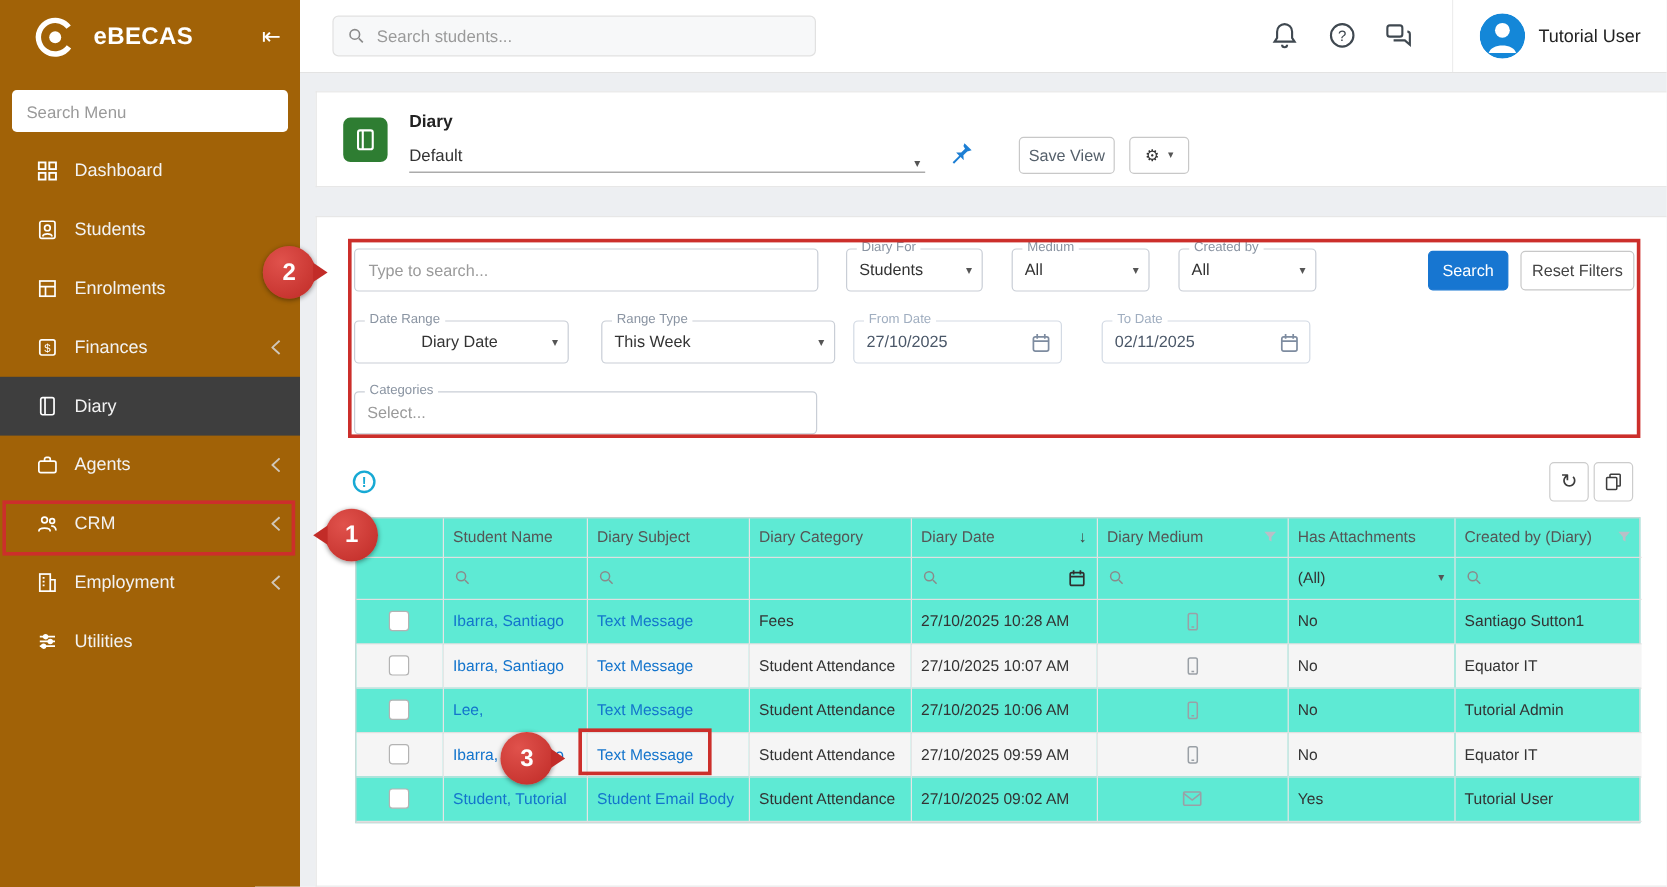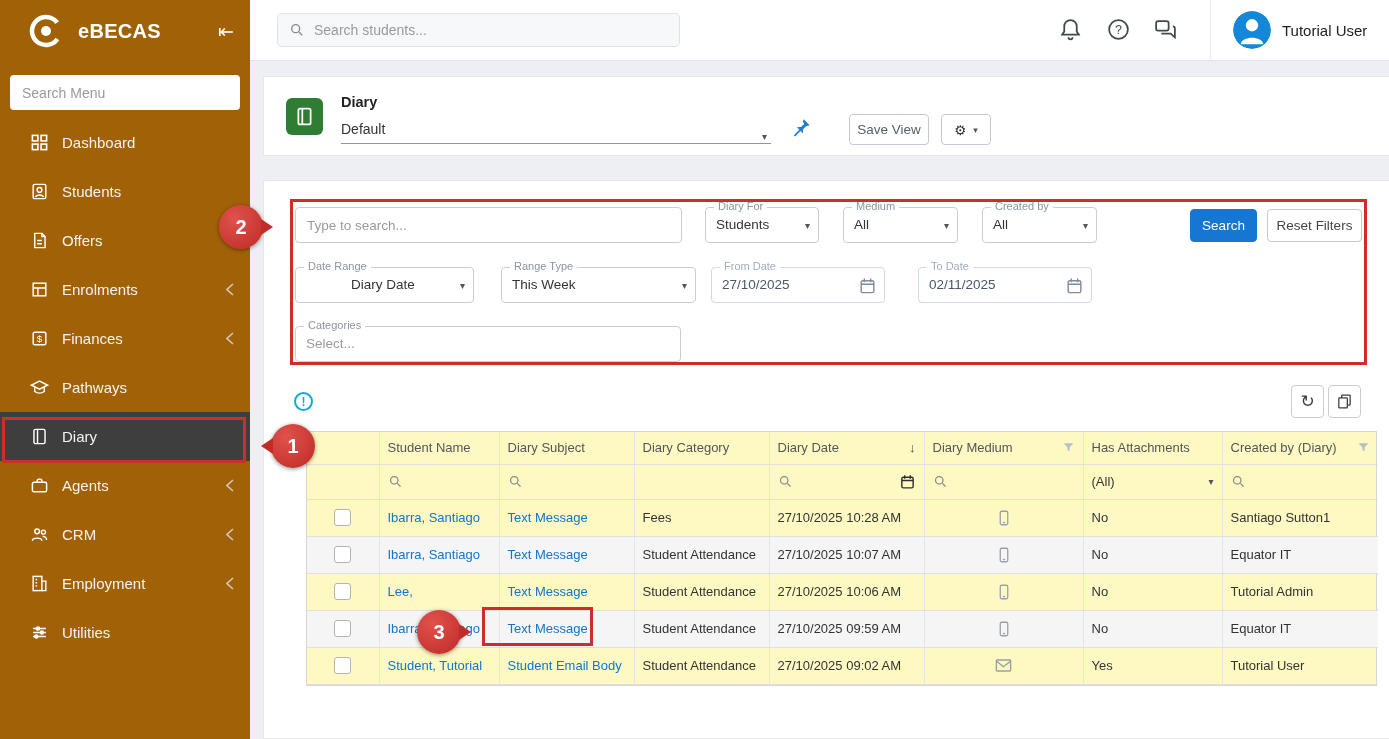--- a/index.html
+++ b/index.html
@@ -64,21 +64,21 @@
 
   .search-btn { position:absolute; left:926px; top:28px; width:67px; height:33px; background:#1776d1; border:1px solid #1776d1; border-radius:4px; color:#fff; font-size:13.5px; display:flex; align-items:center; justify-content:center; cursor:pointer; }
   .reset-btn { position:absolute; left:1003px; top:28px; width:95px; height:33px; color:#444; }
 
   .info-icon { position:absolute; left:30px; top:211px; width:19px; height:19px; border:2px solid #17a9d4; border-radius:50%; color:#17a9d4; font-size:12px; font-weight:bold; display:flex; align-items:center; justify-content:center; cursor:pointer; }
   .icon-btn { position:absolute; top:204px; width:33px; height:33px; border:1px solid #ccc; border-radius:4px; background:#fff; display:flex; align-items:center; justify-content:center; cursor:pointer; font-size:17px; color:#3c3c3c; }
   .refresh-btn { left:1027px; }
   .copy-btn { left:1064px; }
 
   
-  .grid { position:absolute; left:42px; top:250px; width:1071px; border:1px solid #d6d6d6; background:#fef9c3; }
+  .grid { position:absolute; left:32px; top:250px; width:1071px; border:1px solid #d6d6d6; background:#5eead4; }
   table { width:100%; border-collapse:collapse; table-layout:fixed; }
   th, td { border-right:1px solid #e5e5e5; border-bottom:1px solid #e0e0e0; overflow:hidden; white-space:nowrap; }
   th:last-child, td:last-child { border-right:none; }
   .hrow th { height:32px; font-size:13px; font-weight:normal; color:#555; text-align:left; padding:0 8px; }
   .hcell { display:flex; align-items:center; justify-content:space-between; gap:4px; }
   .sort-arrow { font-size:13px; color:#444; }
   .frow td { height:35px; padding:0 8px; }
   .fcell { display:flex; align-items:center; justify-content:space-between; }
   .allsel { font-size:13px; color:#333; }
   .fcaret { font-size:10px; color:#555; }
@@ -137,30 +137,20 @@
             <rect x="4" y="3" width="16" height="18" rx="2"></rect>
             <circle cx="12" cy="10" r="3"></circle>
             <path d="M7 19c1-3.5 9-3.5 10 0"></path>
           </svg>
         </span>
       <span>Students</span>
     </div>
     <div class="nav-item">
       <span class="nav-icon">
           <svg viewBox="0 0 24 24" width="19" height="19" fill="none" stroke="#fff" stroke-width="1.8">
-            <path d="M6 3h9l4 4v14H6z"></path>
-            <path d="M15 3v4h4"></path>
-            <path d="M9 12h6M9 16h6"></path>
-          </svg>
-        </span>
-      <span>Offers</span>
-    </div>
-    <div class="nav-item">
-      <span class="nav-icon">
-          <svg viewBox="0 0 24 24" width="19" height="19" fill="none" stroke="#fff" stroke-width="1.8">
             <rect x="4" y="4" width="16" height="16"></rect>
             <path d="M4 10h16M10 10v10"></path>
           </svg>
         </span>
       <span>Enrolments</span>
       <span class="chev">
           <svg width="8" height="13" viewBox="0 0 8 13" fill="none" stroke="#d9d9d9" stroke-width="1.6">
             <path d="M7 1 1 6.5 7 12"></path>
           </svg>
         </span>
@@ -171,29 +161,20 @@
             <rect x="4" y="4" width="16" height="16" rx="2"></rect>
             <text x="12" y="16.5" text-anchor="middle" font-size="12" fill="#fff" stroke="none" font-family="sans-serif">$</text>
           </svg>
         </span>
       <span>Finances</span>
       <span class="chev">
           <svg width="8" height="13" viewBox="0 0 8 13" fill="none" stroke="#d9d9d9" stroke-width="1.6">
             <path d="M7 1 1 6.5 7 12"></path>
           </svg>
         </span>
-    </div>
-    <div class="nav-item">
-      <span class="nav-icon">
-          <svg viewBox="0 0 24 24" width="19" height="19" fill="none" stroke="#fff" stroke-width="1.8">
-            <path d="M12 4 2 9l10 5 10-5z"></path>
-            <path d="M6 11.5V17c3.5 2.8 8.5 2.8 12 0v-5.5"></path>
-          </svg>
-        </span>
-      <span>Pathways</span>
     </div>
     <div class="nav-item active">
       <span class="nav-icon">
           <svg viewBox="0 0 24 24" width="19" height="19" fill="none" stroke="#fff" stroke-width="1.8">
             <rect x="5" y="3" width="14" height="18" rx="2"></rect>
             <path d="M9.5 3v18"></path>
           </svg>
         </span>
       <span>Diary</span>
     </div>

